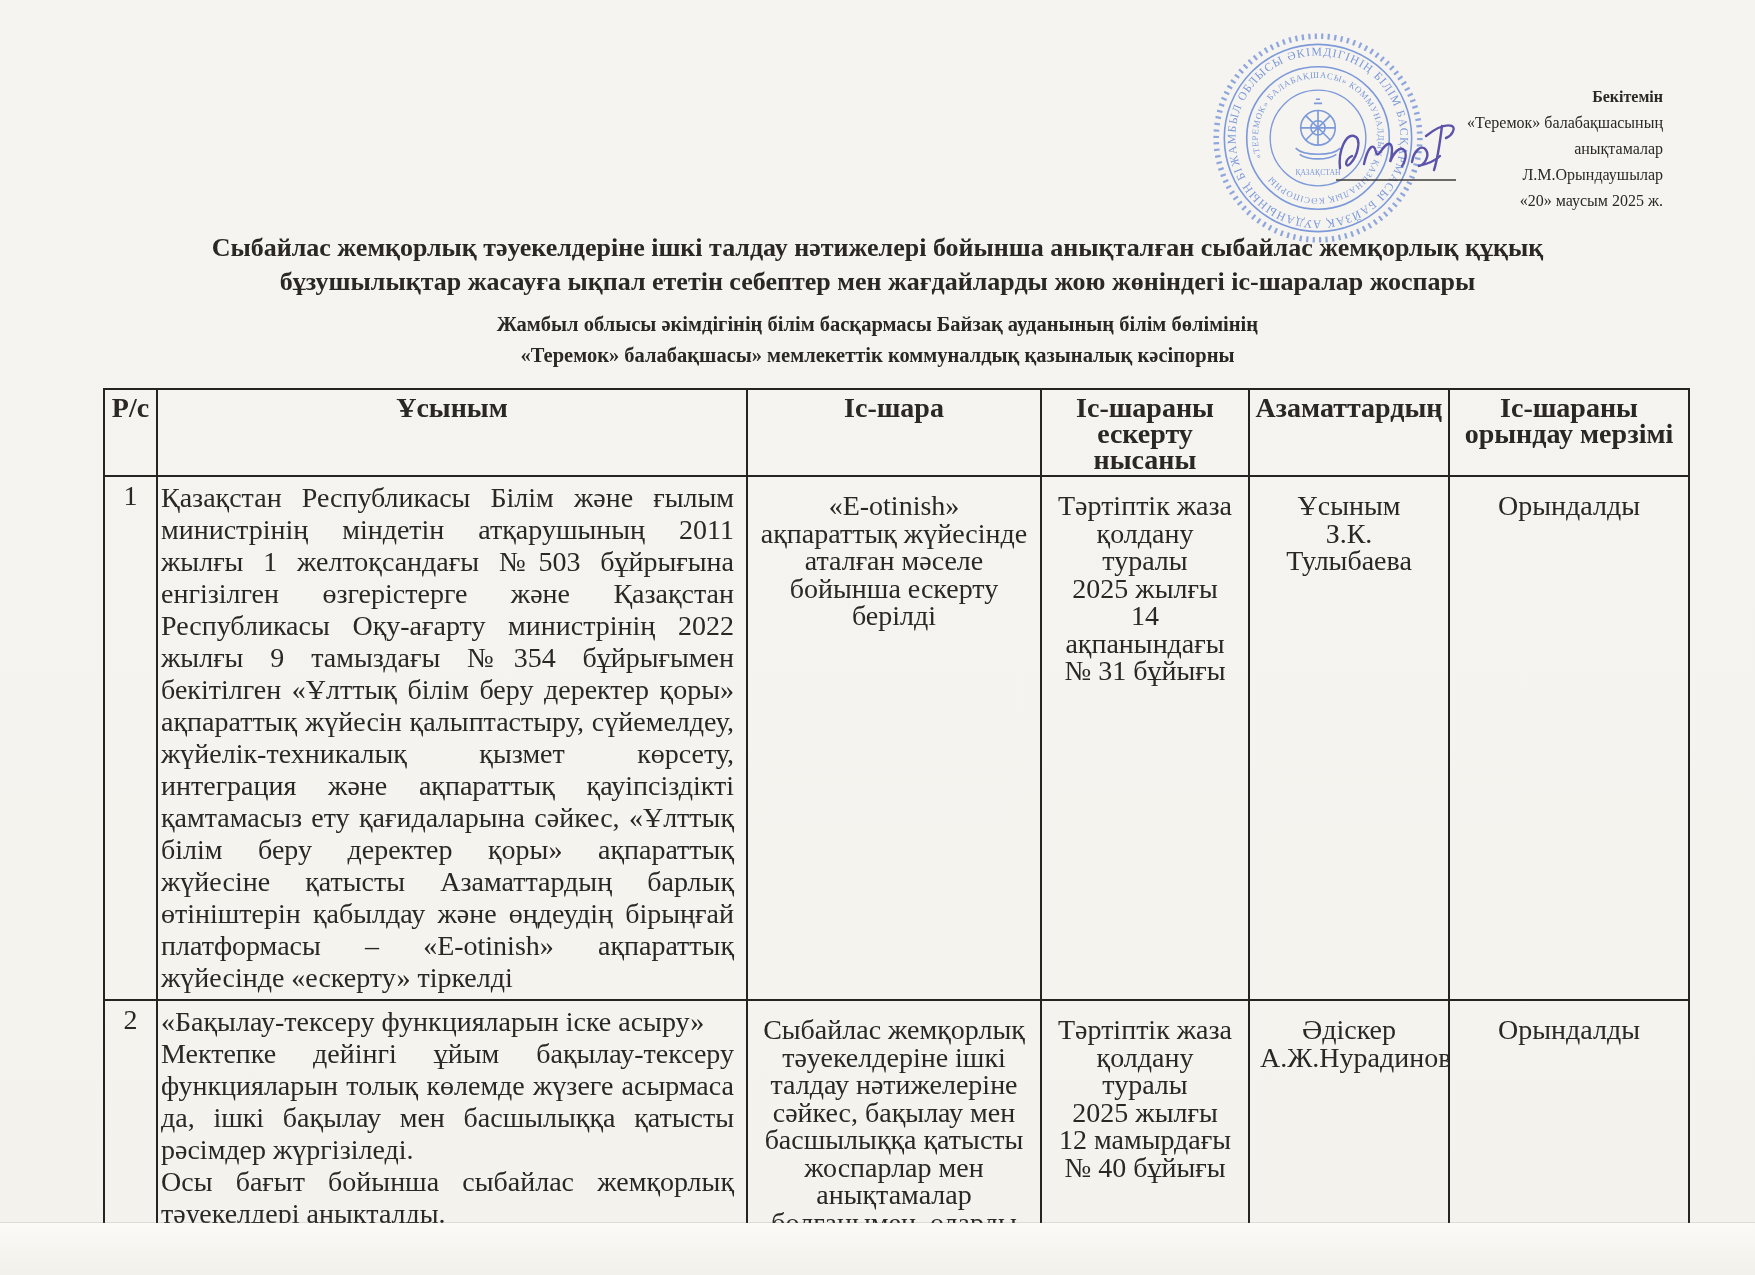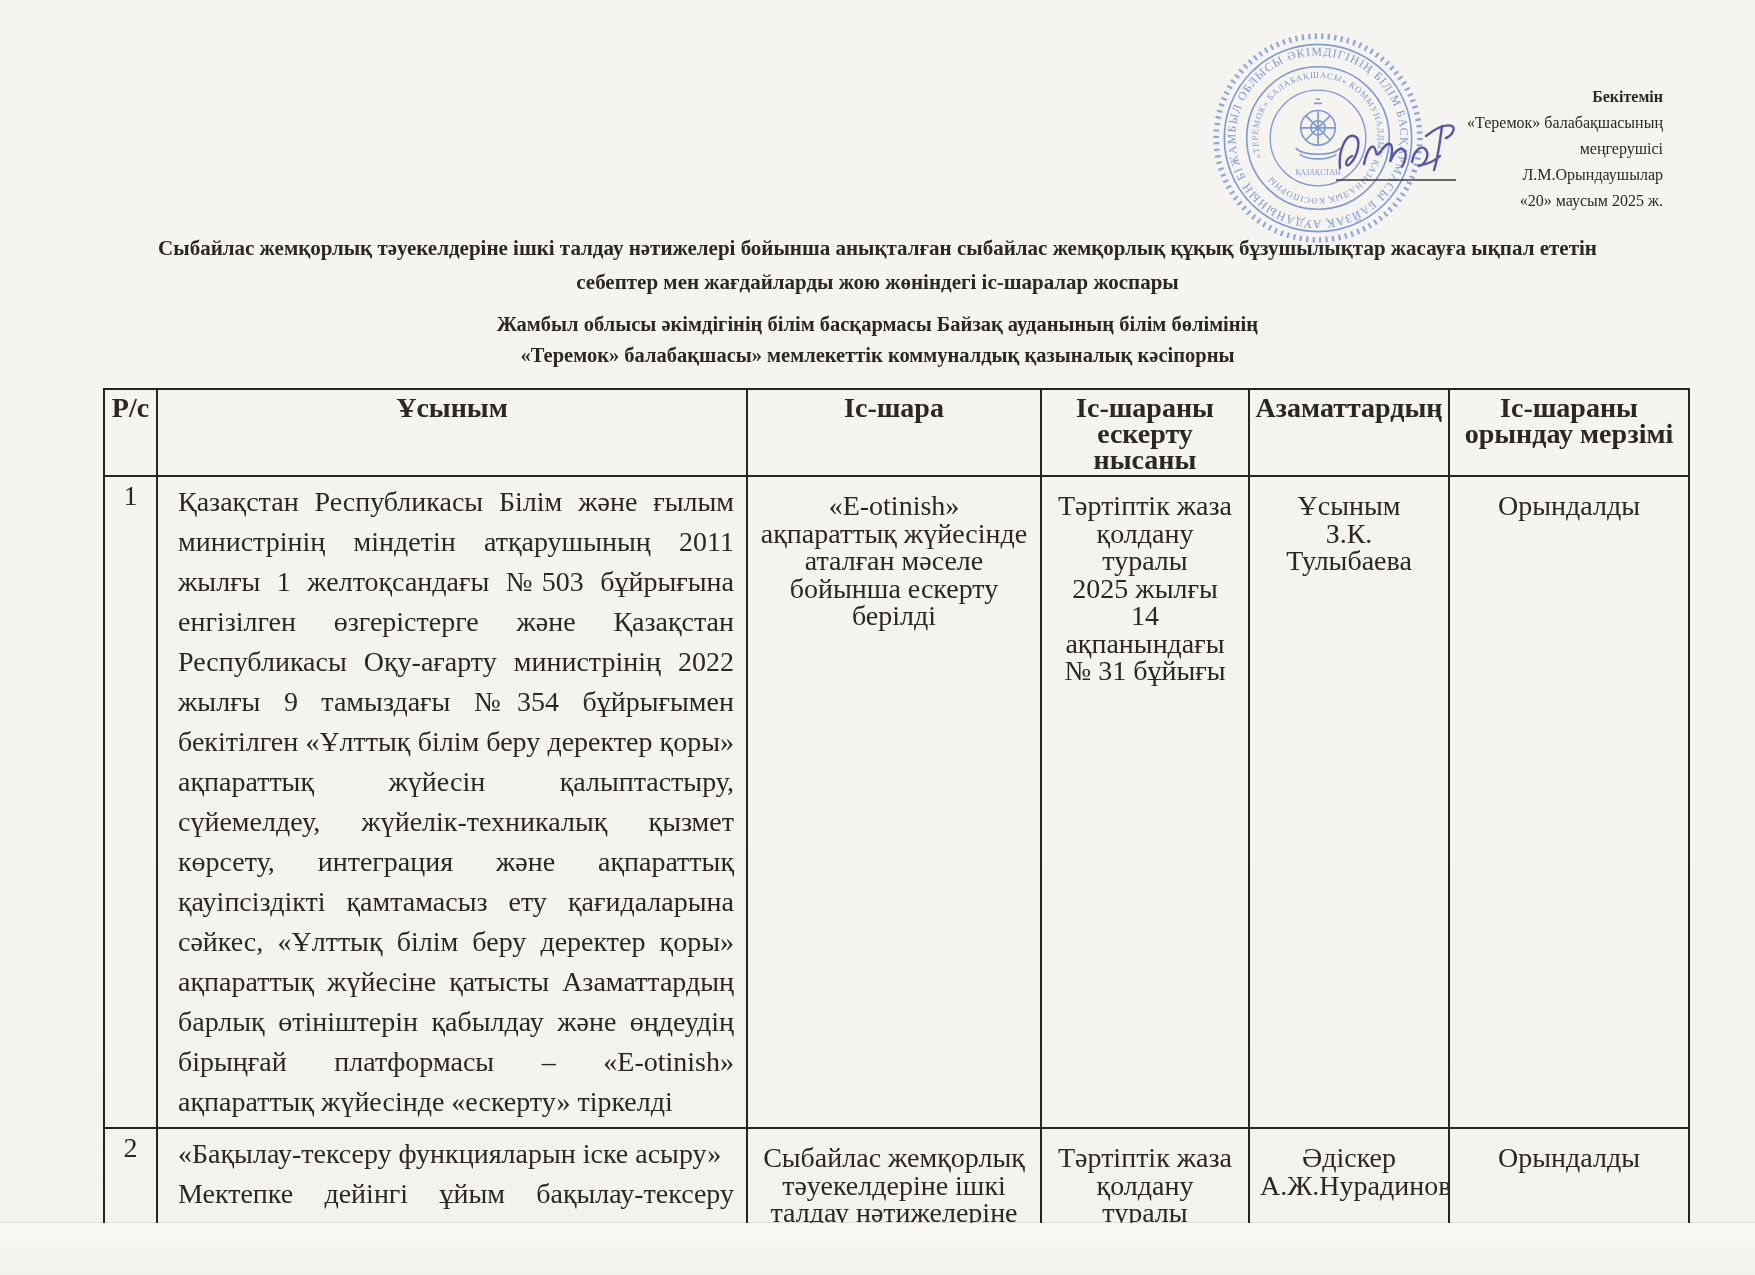--- a/index.html
+++ b/index.html
@@ -61,21 +61,21 @@
 
   
   .doc-title {
     position: absolute;
     top: 231px;
     left: 50%;
     transform: translateX(-50%);
     width: 1500px;
     text-align: center;
     font-weight: bold;
-    font-size: 21px;
+    font-size: 26px;
     line-height: 34px;
     z-index: 1;
   }
   .doc-subtitle {
     position: absolute;
     top: 309px;
     left: 50%;
     transform: translateX(-50%);
     width: 1400px;
     text-align: center;
@@ -109,22 +109,22 @@
   }
   tr.row-1 { height: 368px; }
   tr.row-2 { height: 264px; }
   td.c-num {
     text-align: center;
     padding-top: 5px;
     line-height: 27px;
   }
   td.c-rec {
     text-align: justify;
-    padding: 5px 12px 5px 20px;
-    line-height: 40px;
+    padding: 5px 12px 5px 3px;
+    line-height: 32px;
     white-space: pre-line;
   }
   td.c-mid {
     text-align: center;
     padding: 15px 10px;
     line-height: 27.5px;
     white-space: pre-line;
   }
 </style>
 </head>
@@ -169,21 +169,21 @@
       <path d="M 30,48 C 34,30 40,26 42,36 C 44,44 48,30 54,28 C 60,26 58,40 56,46 C 60,36 66,30 70,34 C 74,38 70,48 68,50"></path>
       <path d="M 78,46 C 80,34 88,28 92,34 C 96,40 90,50 84,50 C 94,48 102,44 106,40"></path>
       <path d="M 108,10 C 106,26 104,42 100,54 M 92,20 C 102,12 112,8 118,10 C 122,12 118,20 112,22"></path>
     </g>
     <path d="M 2,64 L 122,64" stroke="#3c3a38" stroke-width="1.6"></path>
   </svg>
 
   <div class="approval">
     <div class="b">Бекітемін</div>
     <div>«Теремок» балабақшасының</div>
-    <div>меңгерушісі</div>
+    <div>анықтамалар</div>
     <div>Л.М.Орындаушылар</div>
     <div>«20» маусым 2025 ж.</div>
   </div>
 
   <div class="doc-title">Сыбайлас жемқорлық тәуекелдеріне ішкі талдау нәтижелері бойынша анықталған сыбайлас жемқорлық құқық бұзушылықтар жасауға ықпал ететін себептер мен жағдайларды жою жөніндегі іс-шаралар жоспары</div>
 
   <div class="doc-subtitle">
     <div>Жамбыл облысы әкімдігінің білім басқармасы Байзақ ауданының білім бөлімінің</div>
     <div>«Теремок» балабақшасы» мемлекеттік коммуналдық қазыналық кәсіпорны</div>
   </div>

